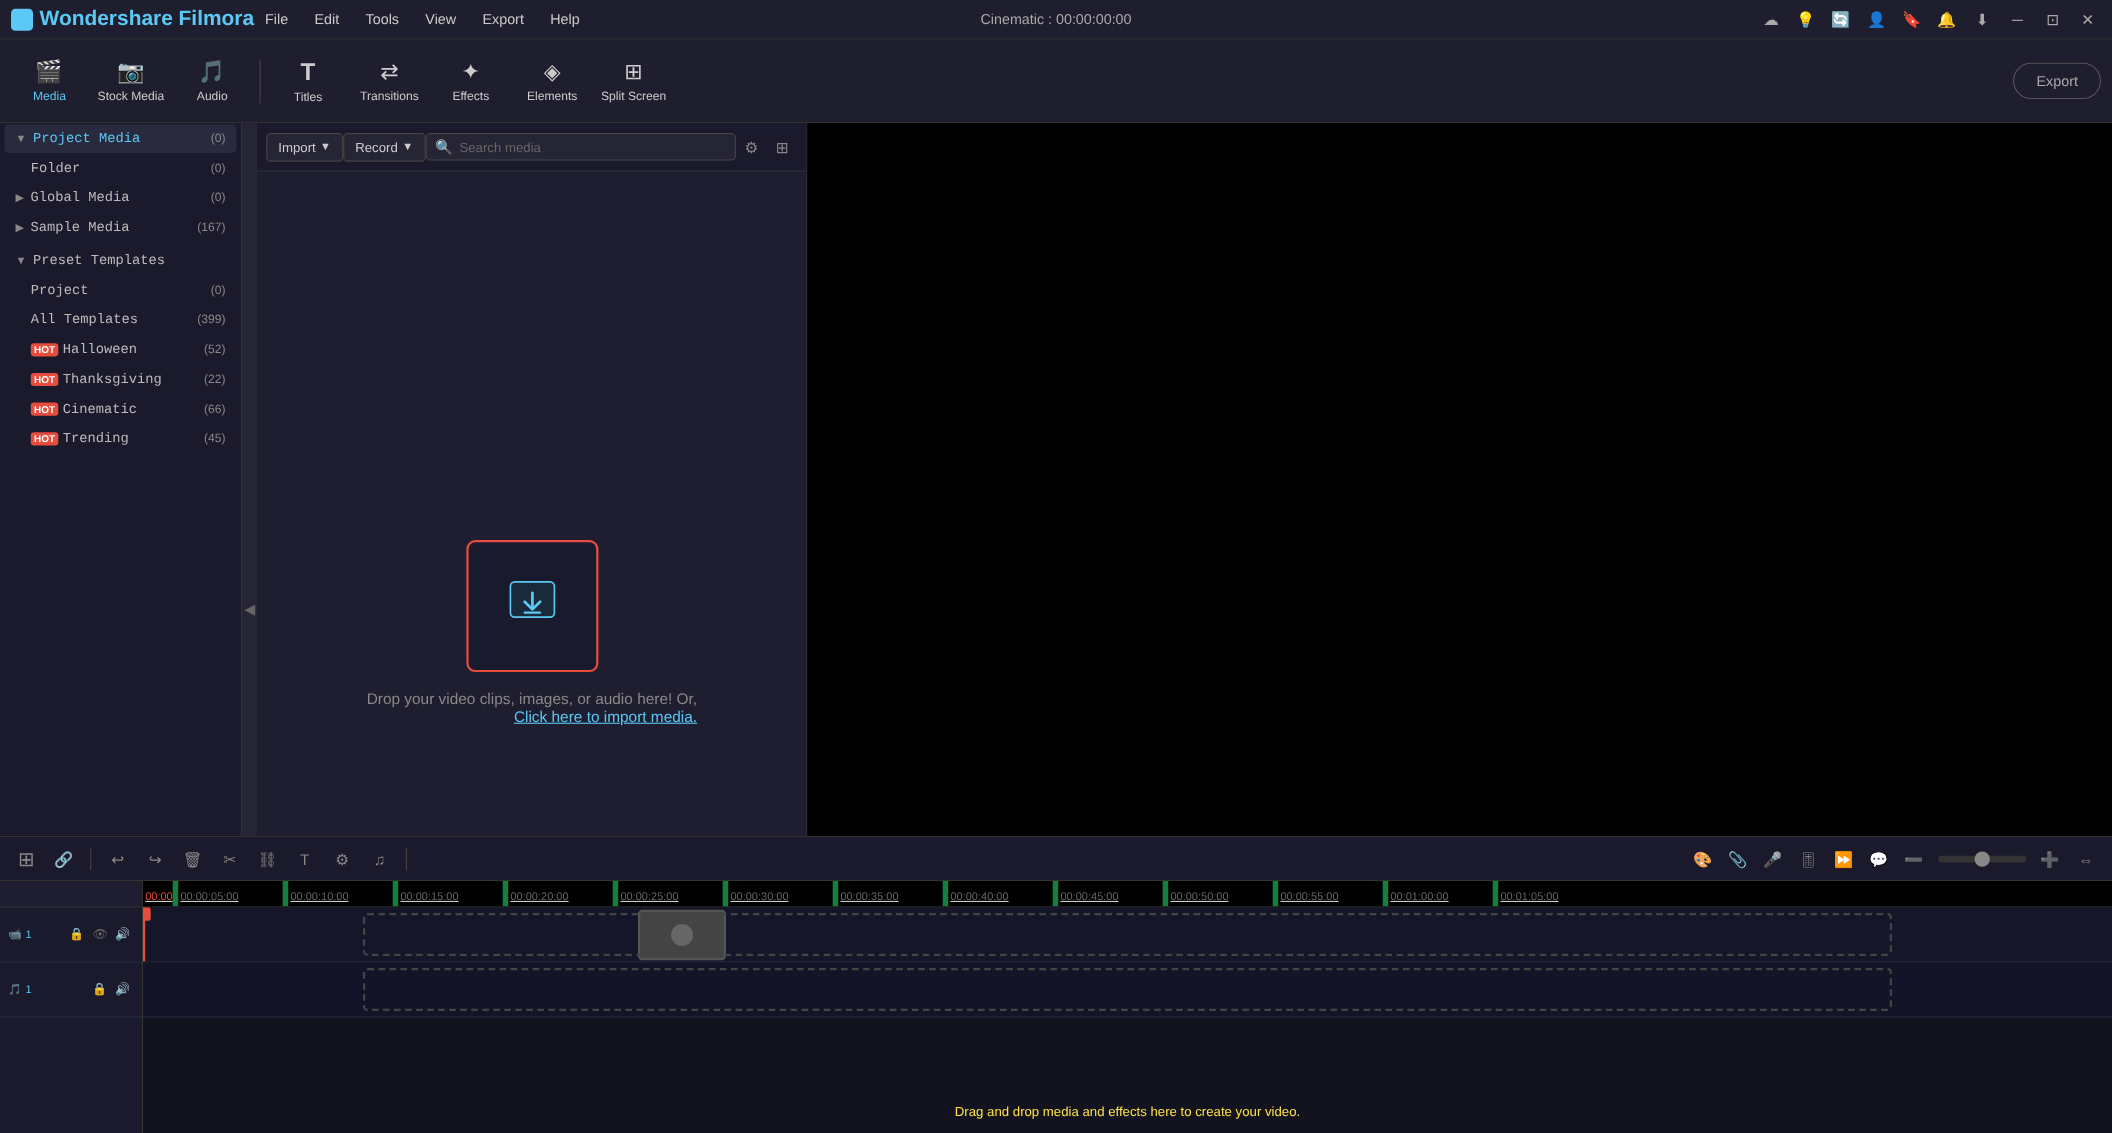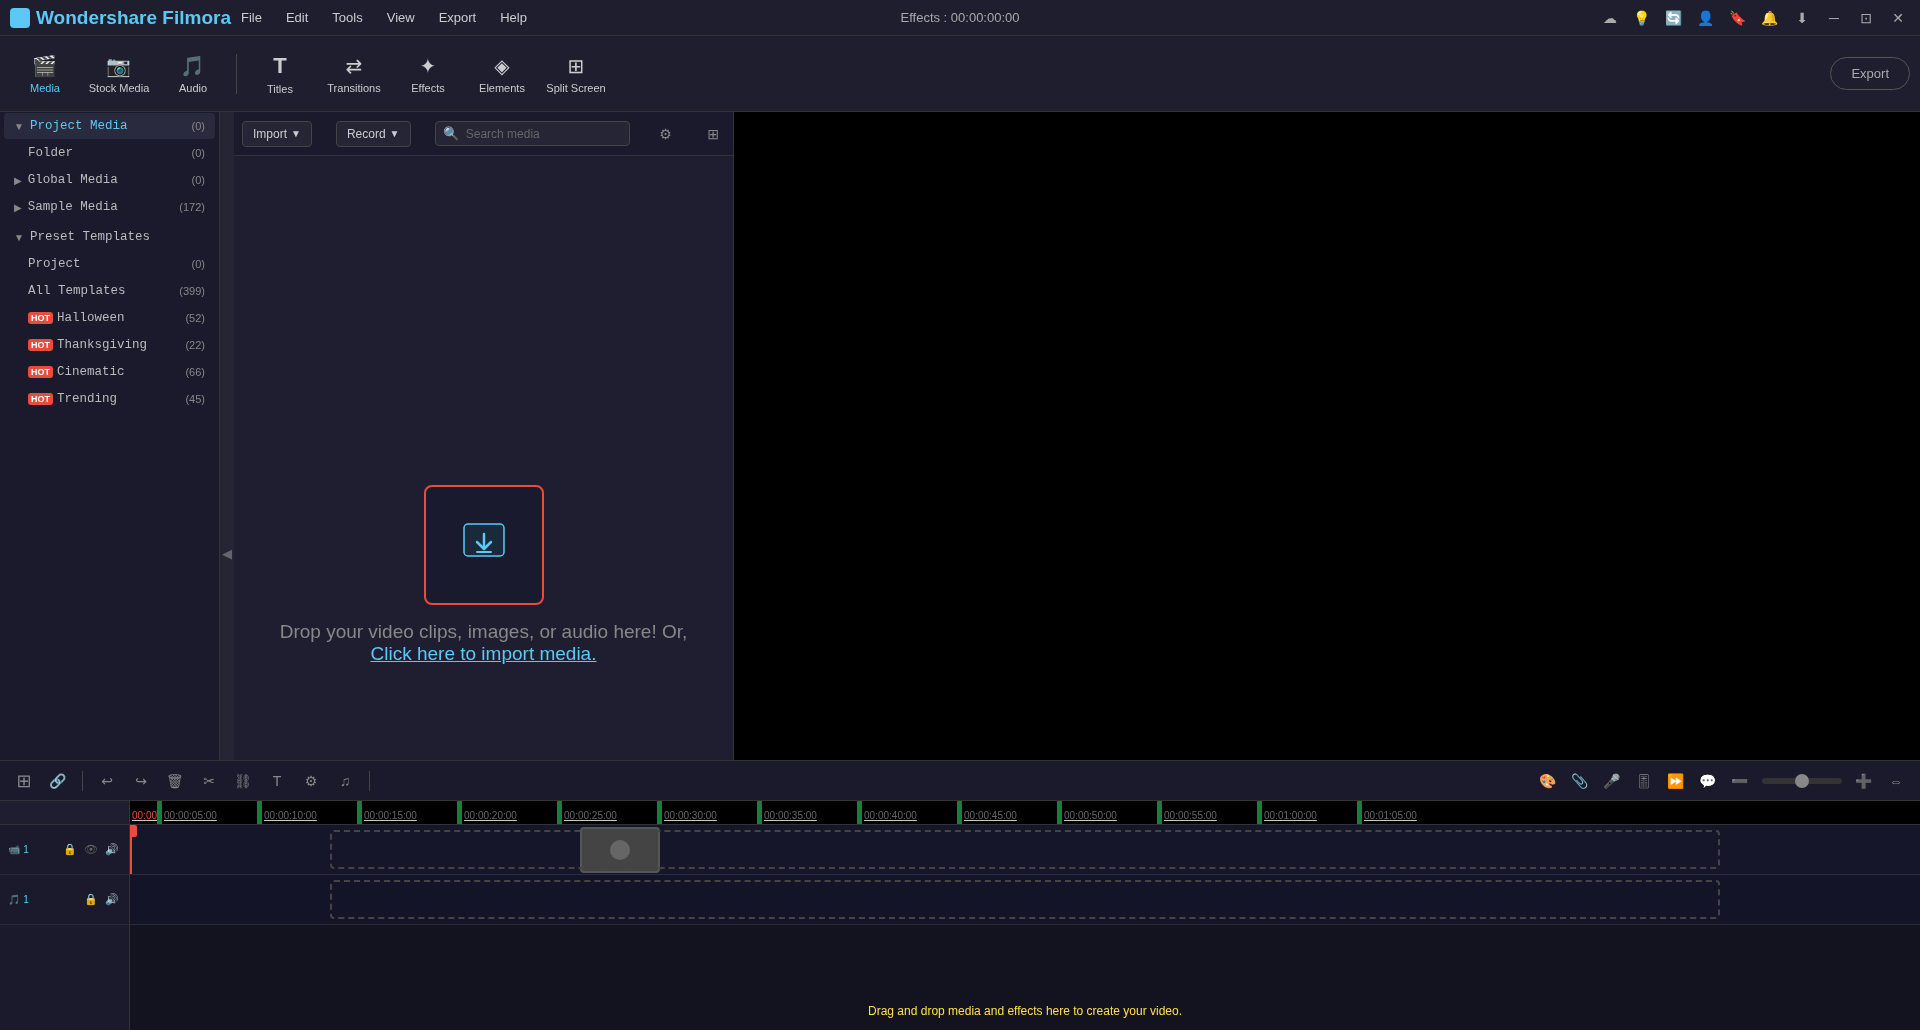--- a/index.html
+++ b/index.html
@@ -180,21 +180,21 @@
       border-right: 1px solid #333;
       display: flex;
       flex-direction: column;
       flex-shrink: 0;
     }
     #media-toolbar {
       height: 44px;
       display: flex;
       align-items: center;
       padding: 0 8px;
-      gap: 24px;
+      gap: 0;
       border-bottom: 1px solid #333;
       background: #1a1a2c;
     }
     .media-btn {
       display: flex;
       align-items: center;
       gap: 4px;
       padding: 5px 10px;
       background: #252535;
       border: 1px solid #444;
@@ -241,22 +241,22 @@
       align-items: center;
       justify-content: center;
       cursor: pointer;
     }
     .import-icon {
       color: #5bc8f5;
       font-size: 40px;
     }
     .drop-text {
       color: #888;
-      font-size: 19px;
-      text-align: center;
+      font-size: 14px;
+      text-align: right;
     }
     .drop-link {
       color: #5bc8f5;
       cursor: pointer;
       text-decoration: underline;
     }
 
     
     #preview-panel {
       flex: 1;
@@ -455,21 +455,21 @@
     <span>Wondershare Filmora</span>
   </div>
   <div class="menu-items">
     <div class="menu-item">File</div>
     <div class="menu-item">Edit</div>
     <div class="menu-item">Tools</div>
     <div class="menu-item">View</div>
     <div class="menu-item">Export</div>
     <div class="menu-item">Help</div>
   </div>
-  <div class="title-center">Effects : 00:00:00:00</div>
+  <div class="title-center">Cinematic : 00:00:00:00</div>
   <div class="window-controls">
 
     <div class="win-btn">☁</div>
     <div class="win-btn">💡</div>
     <div class="win-btn">🔄</div>
     <div class="win-btn">👤</div>
     <div class="win-btn">🔖</div>
     <div class="win-btn">🔔</div>
     <div class="win-btn">⬇</div>
     <div class="win-btn">─</div>
@@ -529,21 +529,21 @@
       <span class="item-count">(0)</span>
     </div>
     <div class="sidebar-item">
       <span class="expand-icon">▶</span>
       <span class="item-label">Global Media</span>
       <span class="item-count">(0)</span>
     </div>
     <div class="sidebar-item">
       <span class="expand-icon">▶</span>
       <span class="item-label">Sample Media</span>
-      <span class="item-count">(172)</span>
+      <span class="item-count">(167)</span>
     </div>
 
     <div class="sidebar-item" style="margin-top:4px;">
       <span class="expand-icon">▼</span>
       <span class="item-label">Preset Templates</span>
     </div>
     <div class="sidebar-item sub">
       <span class="item-label">Project</span>
       <span class="item-count">(0)</span>
     </div>

